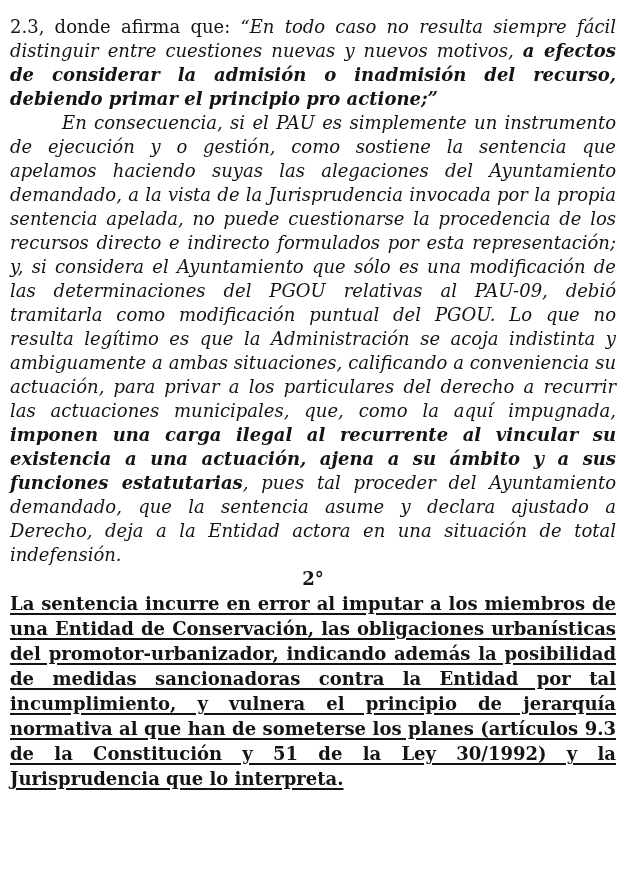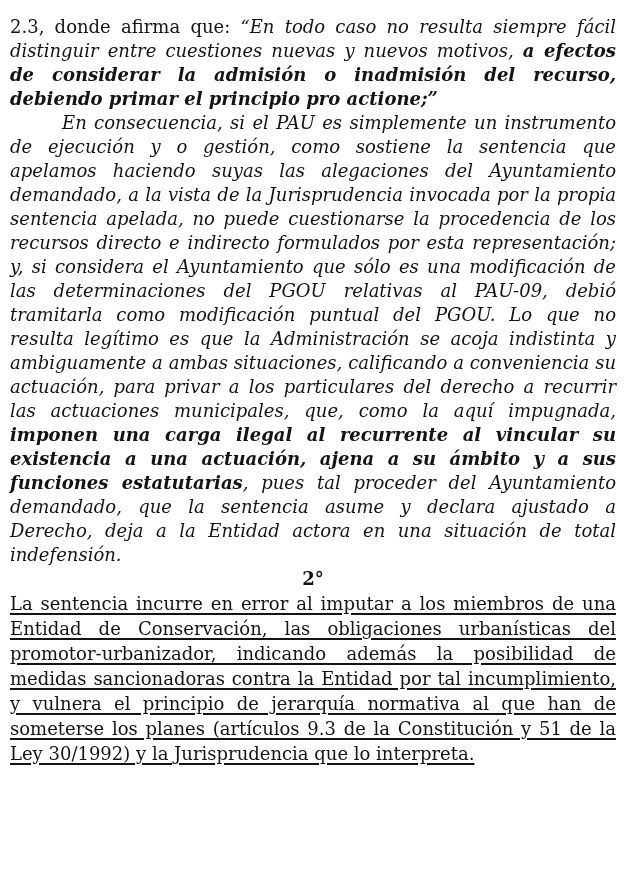--- a/index.html
+++ b/index.html
@@ -35,21 +35,21 @@
   .b  { font-weight: bold; }
   .section-heading {
     margin: 40px 0 0 0;
     text-align: center;
     font-weight: bold;
     font-size: 18px;
     line-height: 24px;
   }
   .para-ground {
     margin-top: 28px;
-    font-weight: normal;
+    font-weight: bold;
     line-height: 25px;
     text-decoration: underline;
     text-decoration-thickness: 2px;
     text-underline-offset: 3px;
   }
 </style>
 </head>
 <body>
 
 <div class="page">

